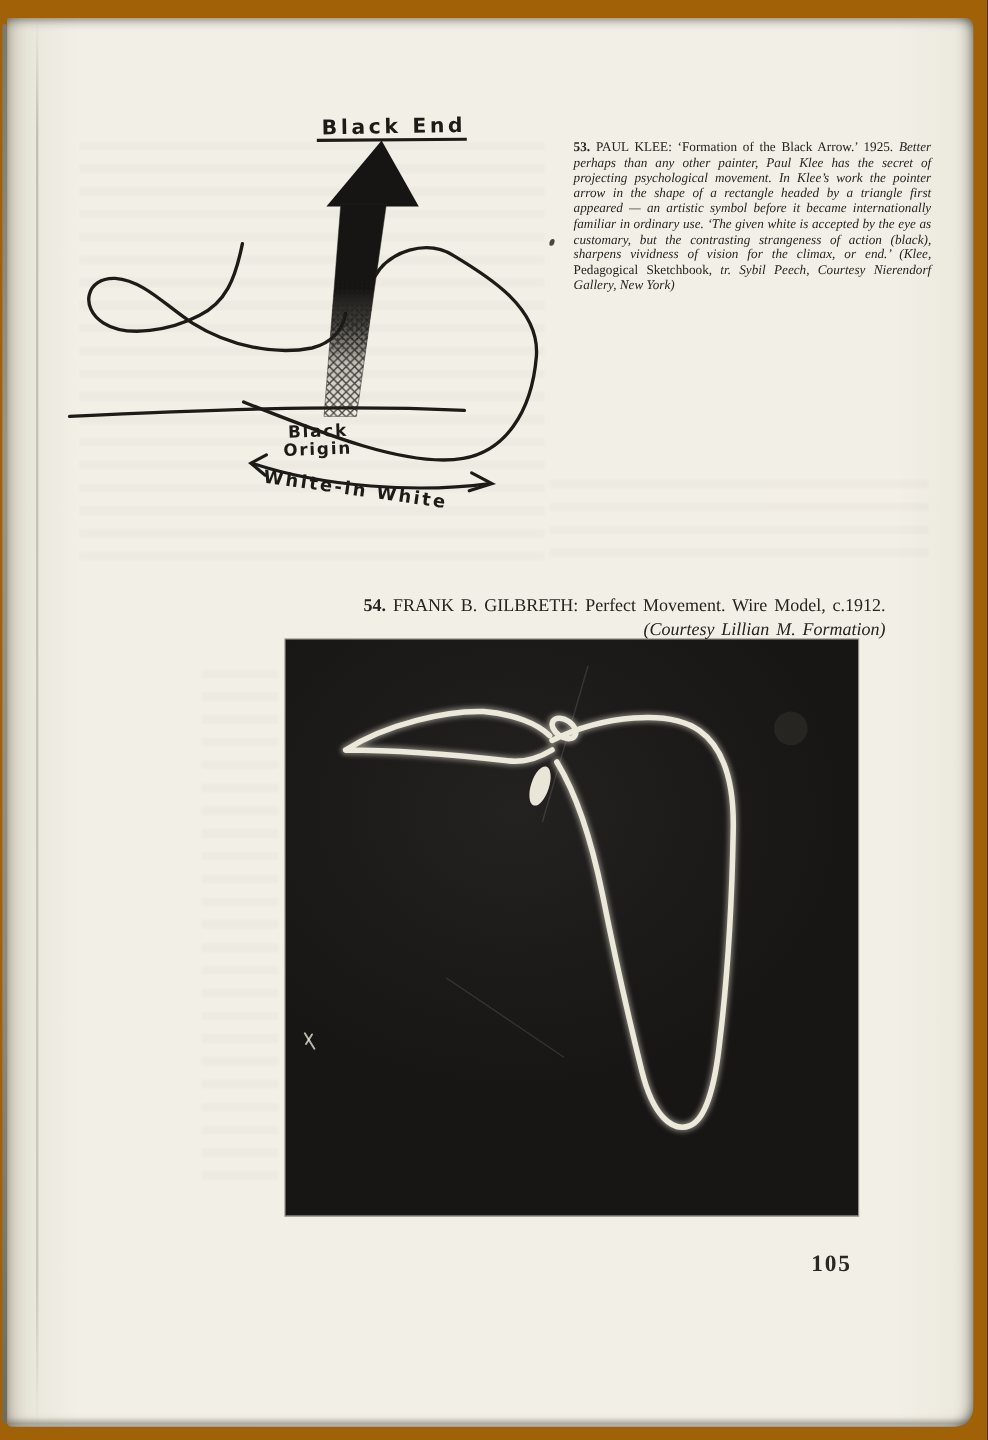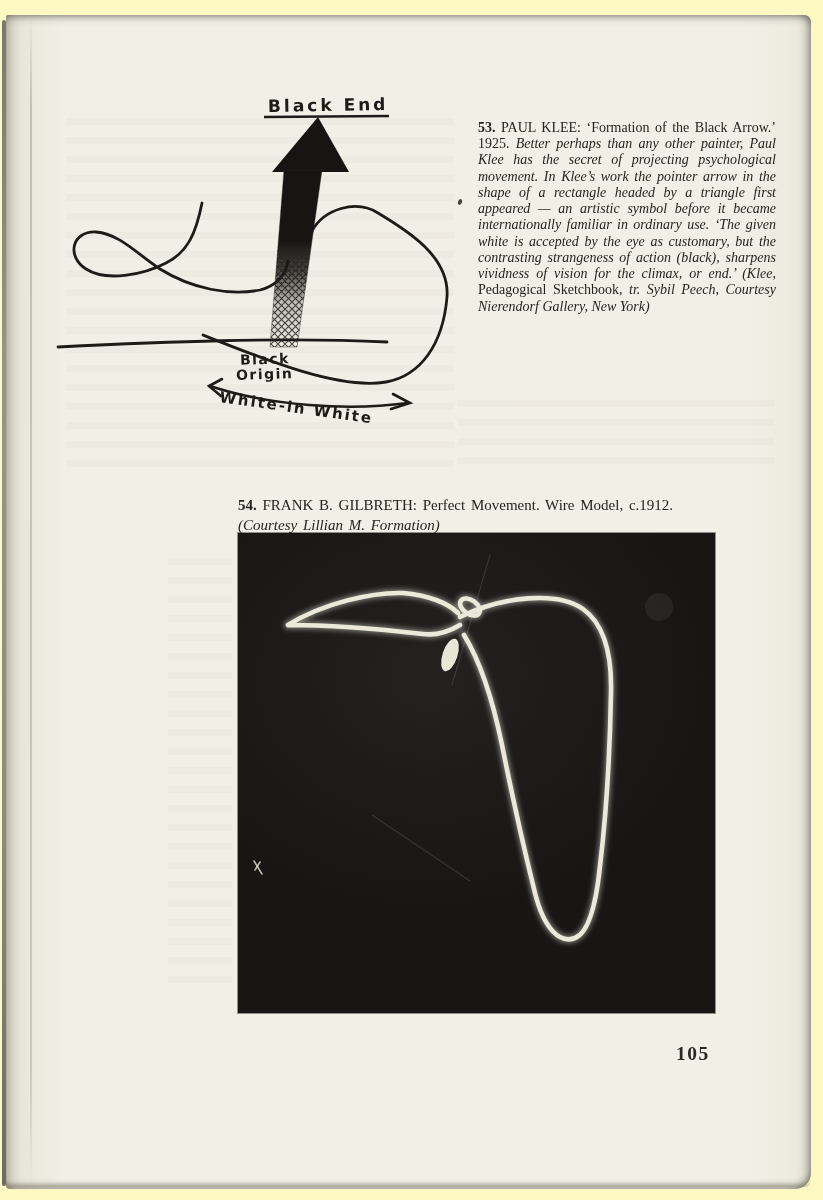--- a/index.html
+++ b/index.html
@@ -1,16 +1,16 @@
 <!DOCTYPE html>
 <html><head>
 <meta charset="utf-8">
 <style>
   html,body{margin:0;padding:0;background:#0b0a08;}
-  .stage{position:relative;width:823px;height:1200px;background:#fef9c3;overflow:hidden;
+  .stage{position:relative;width:823px;height:1200px;background:#a16207;overflow:hidden;
          font-family:"Liberation Serif","DejaVu Serif",serif;}
   
   .outer-edge-left{position:absolute;left:2px;top:20px;width:4px;height:1166px;
       background:linear-gradient(180deg,#7b786d,#989486 30%,#8d897c 70%,#6d6a60);border-radius:2px;}
   .binding-speck{position:absolute;left:10px;top:16px;width:16px;height:9px;background:#6f4c28;
       border-radius:50% 40% 50% 40%;opacity:.85;}
   .page{position:absolute;left:6px;top:15px;width:805px;height:1174px;
       background:linear-gradient(90deg,#e3dfd2 0,#eceadf 30px,#f2efe7 60px,#f2efe7 92%,#ebe8dd 99%);
       border-radius:2px 7px 16px 4px;
       box-shadow:inset 0 7px 9px -6px rgba(20,15,5,.5),
@@ -18,23 +18,23 @@
                  inset 12px 0 14px -10px rgba(60,50,30,.35),
                  inset 0 -7px 9px -6px rgba(20,15,5,.45);}
   .page-crease{position:absolute;left:24px;top:0;width:2px;height:100%;
       background:linear-gradient(180deg,rgba(95,88,72,.0),rgba(95,88,72,.28) 8%,rgba(95,88,72,.22) 90%,rgba(95,88,72,0));}
   .page-bottom-edge{position:absolute;left:0;bottom:2px;width:100%;height:6px;
       background:linear-gradient(180deg,rgba(0,0,0,0),rgba(120,115,100,.35));border-radius:0 0 16px 4px;}
   
   .ghost{position:absolute;opacity:.5;filter:blur(.7px);pointer-events:none;
       background:repeating-linear-gradient(180deg,rgba(122,115,99,.07) 0px,rgba(122,115,99,.07) 7px,
       rgba(0,0,0,0) 7px,rgba(0,0,0,0) 19px);}
-  .caption{position:absolute;color:#262321;font-size:14px;line-height:1.16;}
+  .caption{position:absolute;color:#262321;font-size:11px;line-height:1.16;}
   .cap53{left:478px;top:106px;width:298px;text-align:justify;}
-  .cap54{left:238px;top:481px;width:500px;line-height:1.3;font-size:15px;word-spacing:2px;}
+  .cap54{left:238px;top:481px;width:500px;line-height:1.3;font-size:15px;word-spacing:2px;text-align:right;}
   .seg-bold{font-weight:bold;}
   .seg-italic{font-style:italic;}
   .speck{position:absolute;left:458px;top:199px;width:4px;height:6px;background:#4a453f;
       border-radius:60% 40% 60% 40%;transform:rotate(15deg);}
   .pagenum{position:absolute;left:676px;top:1043px;font-size:19.5px;font-weight:bold;
       letter-spacing:1.5px;color:#2b2724;}
   .klee{position:absolute;left:40px;top:85px;width:420px;height:345px;}
   .photo{position:absolute;left:238px;top:533px;width:477px;height:480px;
       background:radial-gradient(ellipse 60% 50% at 40% 30%,#232220 0%,#1b1a18 60%,#171614 100%);
       box-shadow:0 0 0 1px rgba(0,0,0,.4);}

